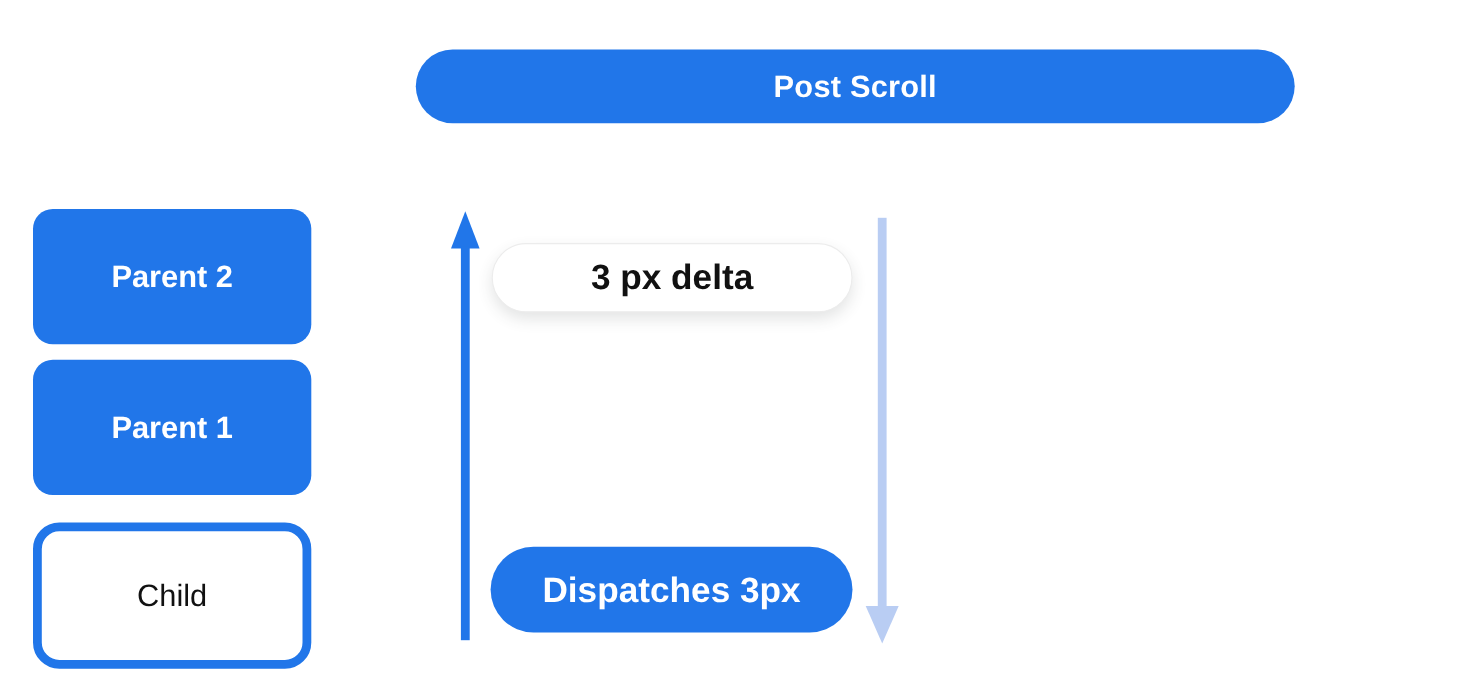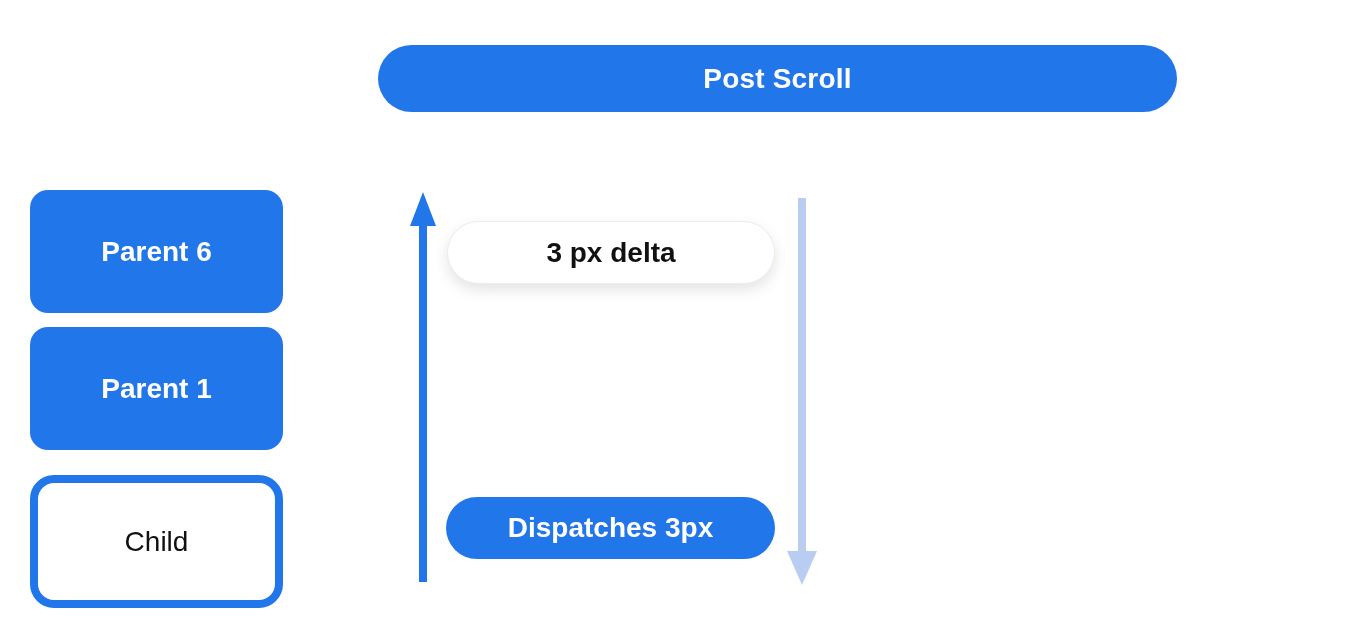--- a/index.html
+++ b/index.html
@@ -41,26 +41,26 @@
     border-radius:24px;
     color:var(--text-dark,#111);
     font-weight:500;
   }
   .delta{
     left:447px;top:221px;width:328px;height:63px;
     background:#fff;
     border:1px solid #ececec;
     box-shadow:0 6px 14px rgba(60,64,67,.14);
     color:var(--text-dark,#111);
-    font-weight:600;font-size:28px;
+    font-weight:600;font-size:32px;
   }
   .dispatch{
-    left:446px;top:497px;width:329px;height:62px;
+    left:446px;top:497px;width:329px;height:78px;
     background:var(--primary-blue,#2176e9);
-    color:#fff;font-weight:700;font-size:28px;
+    color:#fff;font-weight:700;font-size:32px;
   }
   .shaft{position:absolute;width:8px;}
   .head{position:absolute;width:0;height:0;}
   .up-shaft{left:419px;top:224px;height:358px;background:var(--primary-blue,#2176e9);}
   .up-head{
     left:410px;top:192px;
     border-left:13px solid transparent;border-right:13px solid transparent;
     border-bottom:34px solid var(--primary-blue,#2176e9);
   }
   .down-shaft{left:798px;top:198px;height:355px;background:var(--arrow-light-blue,#b9cdf3);}
@@ -73,21 +73,21 @@
 </head>
 <body>
 
 <div class="canvas">
 
   <div class="pill post-scroll">
     <span>Post Scroll</span>
   </div>
 
   <div class="box parent parent-2">
-    <span>Parent 6</span>
+    <span>Parent 2</span>
   </div>
 
   <div class="box parent parent-1">
     <span>Parent 1</span>
   </div>
 
   <div class="box child">
     <span>Child</span>
   </div>
 

